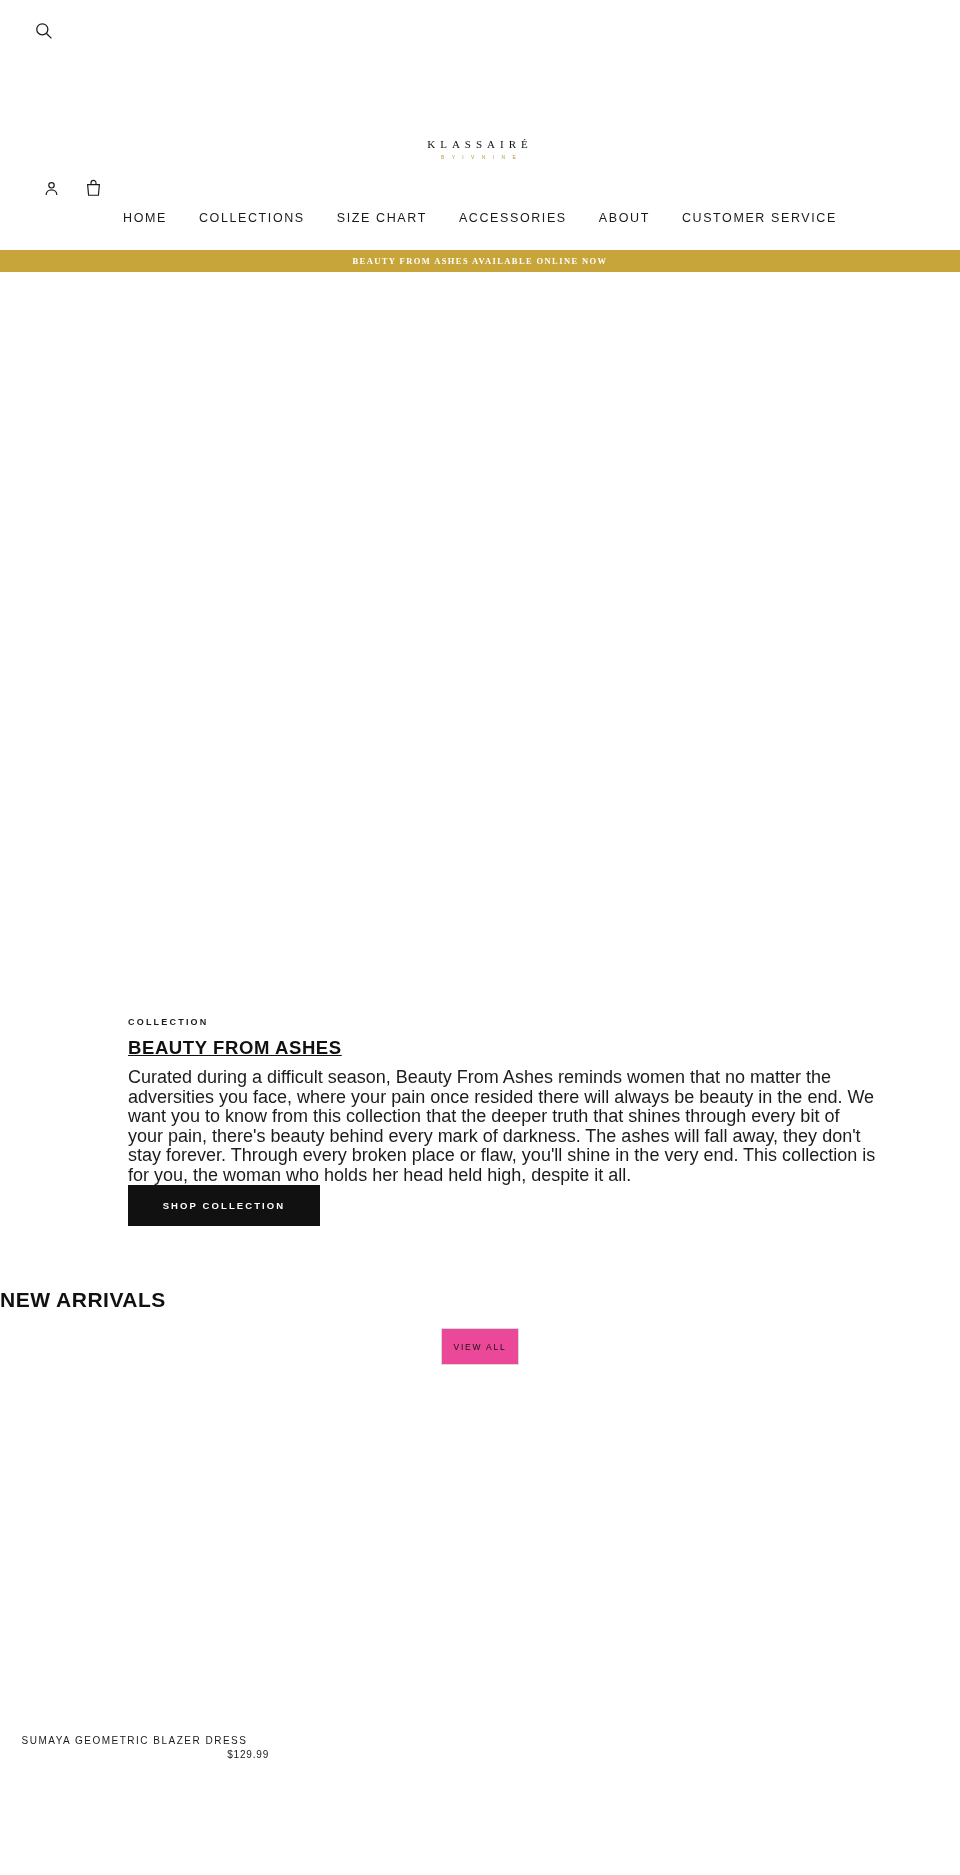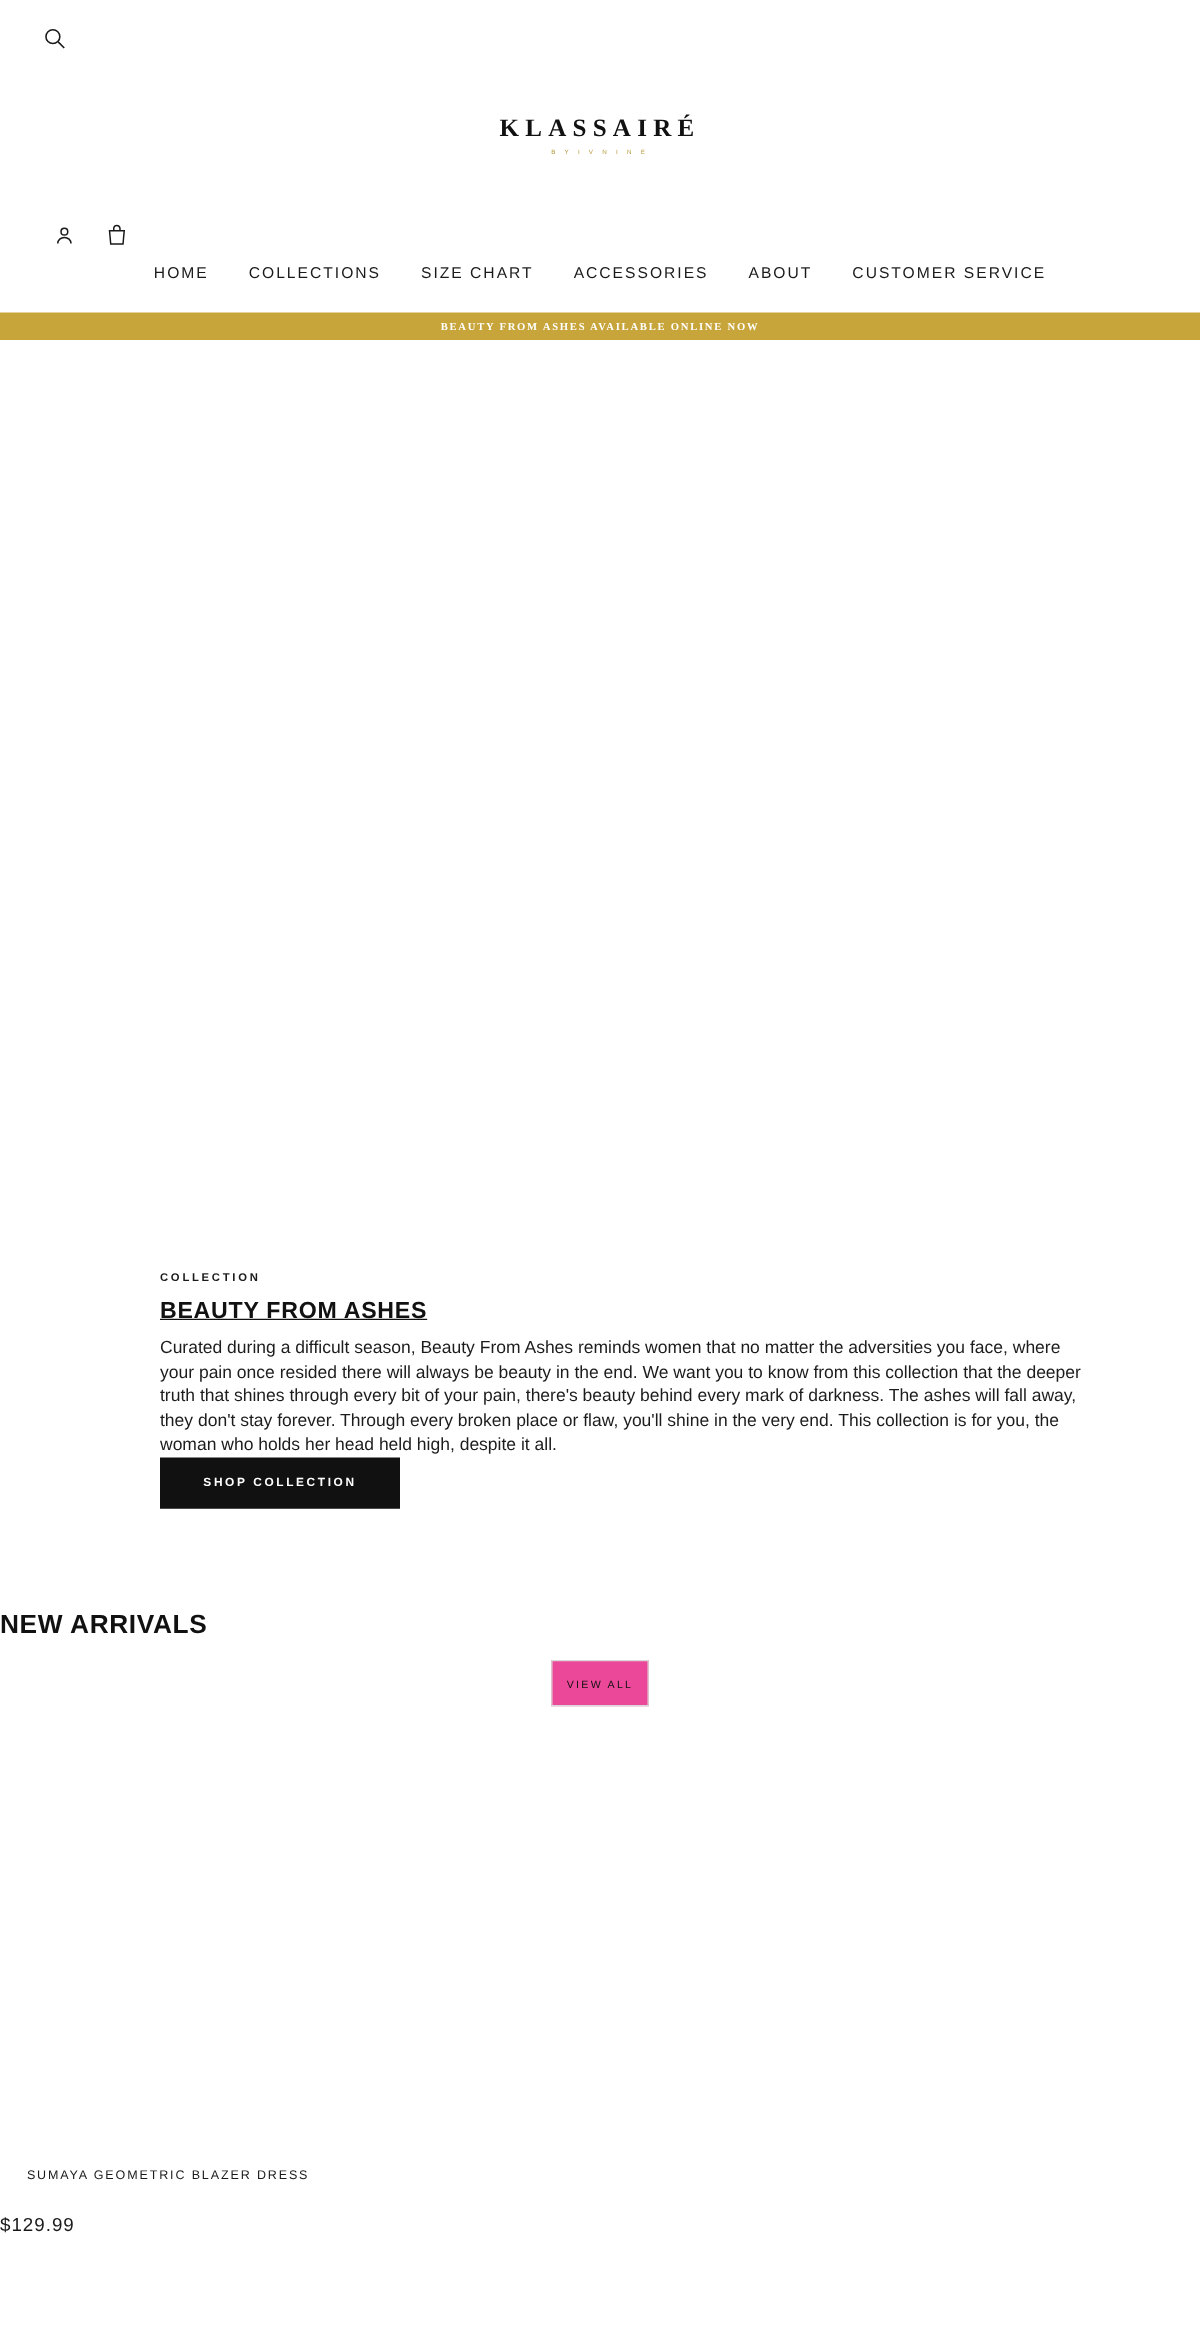--- a/index.html
+++ b/index.html
@@ -37,24 +37,25 @@
   }
   .logo-wrap {
     position: absolute;
     top: 92px;
     left: 0;
     width: 100%;
     text-align: center;
   }
   .logo-word {
     font-family: "Liberation Serif", serif;
-    font-size: 20px;
+    font-size: 11px;
     letter-spacing: 5px;
     color: #111;
-    font-weight: 700;
+    font-weight: 400;
+    margin-top: 46px;
   }
   .logo-sub {
     margin-top: 4px;
     font-family: "Liberation Sans", sans-serif;
     font-size: 5px;
     letter-spacing: 3px;
     color: #b79a3e;
   }
   .acct-btn {
     position: absolute;
@@ -148,21 +149,21 @@
   }
   .hero-title {
     font-size: 18.5px;
     font-weight: bold;
     letter-spacing: 0.6px;
     margin: 0 0 9px 0;
     color: #111;
     text-decoration: underline;
   }
   .hero-body {
-    font-size: 14px;
+    font-size: 18px;
     line-height: 19.5px;
     color: #1c1c1c;
     margin: 0;
     width: 750px;
     font-weight: 500;
   }
   .shop-btn {
     width: 192px;
     height: 41px;
     background: #111111;
@@ -230,23 +231,23 @@
   .card-name {
     margin: 12px 0 0 0;
     text-align: center;
     font-size: 10px;
     letter-spacing: 1.5px;
     line-height: 14px;
     color: #1a1a1a;
     padding: 0 20px;
   }
   .card-price {
-    margin: 24px 0 0 0;
-    text-align: left;
-    font-size: 15px;
+    margin: 1px 0 0 0;
+    text-align: right;
+    font-size: 10px;
     letter-spacing: 0.8px;
     color: #1a1a1a;
   }
   svg { display: block; }
 </style>
 </head>
 <body>
 
 <div class="header">
 

